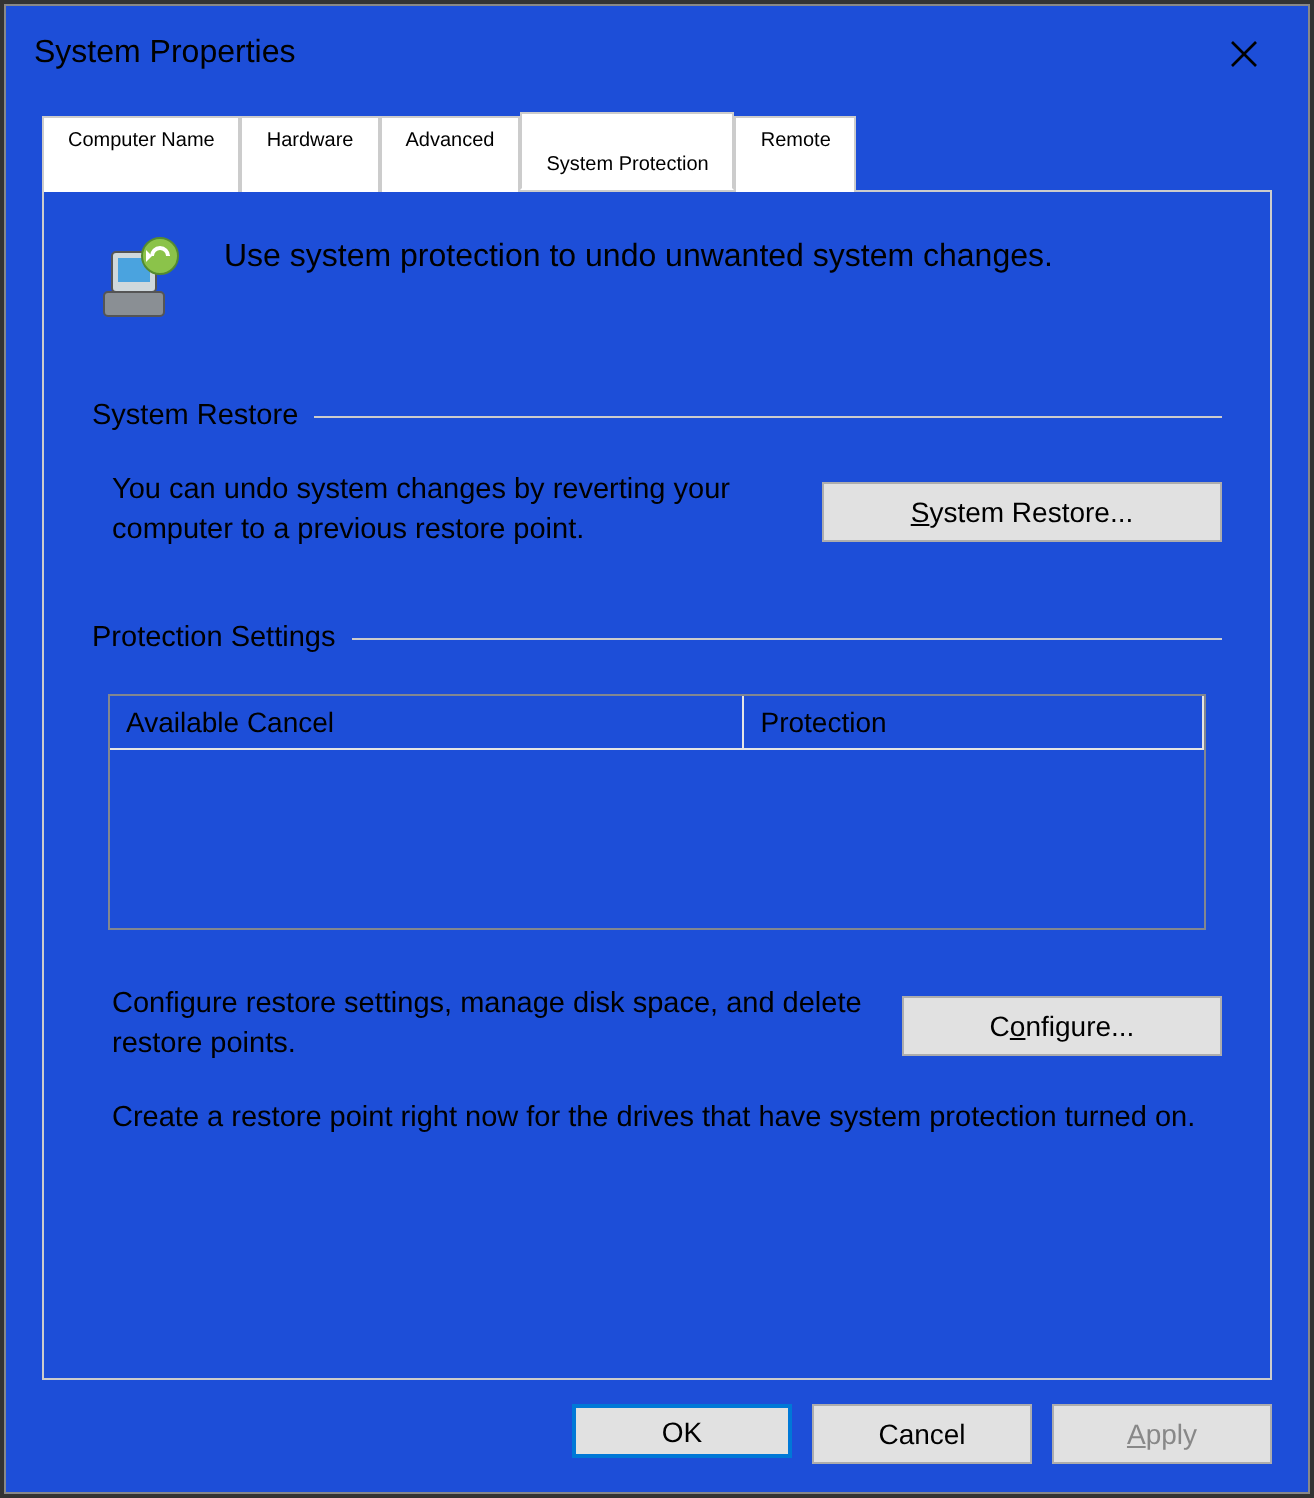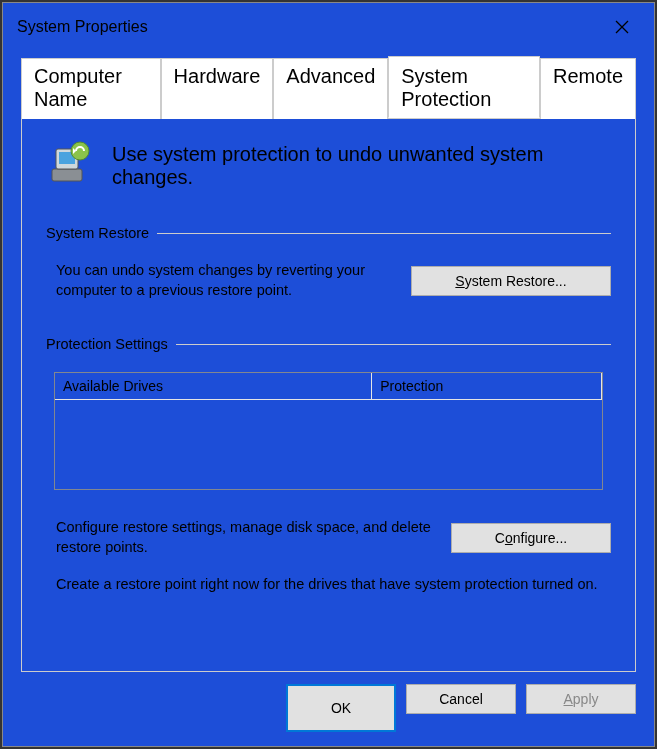--- a/index.html
+++ b/index.html
@@ -52,30 +52,30 @@
     display: flex;
     border-bottom: 1px solid #ccc;
     position: relative;
   }
   .tab {
     padding: 6px 12px 6px 12px;
     border: 1px solid #ccc;
     border-bottom: none;
     background: #fff;
     margin-right: 0px;
-    font-size: 20px;
+    font-size: 10px;
     position: relative;
     top: 1px;
     cursor: default;
   }
   .tab.active {
     background: #fff;
     border-bottom: 1px solid #fff;
     z-index: 2;
-    padding-top: 8px;
+    padding-top: 20px;
     top: -1px;
     margin-bottom: -1px;
   }
   .tabpage {
     border: 1px solid #ccc;
     border-top: none;
     flex: 1;
     padding: 20px 24px 20px 24px;
     position: relative;
   }
@@ -84,21 +84,21 @@
     align-items: flex-start;
     gap: 18px;
     margin-bottom: 36px;
   }
   .intro-icon {
     width: 48px;
     height: 48px;
     flex-shrink: 0;
   }
   .intro-text {
-    font-size: 20px;
+    font-size: 16px;
     padding-top: 4px;
   }
   .groupbox {
     margin-bottom: 24px;
   }
   .group-header {
     display: flex;
     align-items: center;
     gap: 8px;
     margin-bottom: 20px;
@@ -167,21 +167,21 @@
     display: flex;
     justify-content: flex-end;
     gap: 10px;
     padding: 12px 18px 14px 18px;
   }
   .footer .win-btn {
     min-width: 110px;
   }
   .footer .win-btn.primary {
     border: 2px solid #0078d7;
-    height: 48px;
+    height: 27px;
   }
   u { text-decoration: underline; }
 </style>
 </head>
 <body>
 
 <div class="window">
 
   <div class="titlebar">
     <div class="title">System Properties</div>
@@ -231,21 +231,21 @@
       </div>
 
       <div class="groupbox" style="margin-top:36px">
         <div class="group-header">
           <span>Protection Settings</span>
           <div class="group-line"></div>
         </div>
 
         <div class="listview">
           <div class="lv-header">
-            <div class="lv-header-cell lv-col1">Available Drives</div>
+            <div class="lv-header-cell lv-col1">Available Cancel</div>
             <div class="lv-header-cell lv-col2">Protection</div>
           </div>
         </div>
 
         <div class="row">
           <div class="row-text">Configure restore settings, manage disk space, and delete restore points.</div>
           <button class="win-btn">C<u>o</u>nfigure...</button>
         </div>
 
         <div class="row" style="margin-top:18px">

